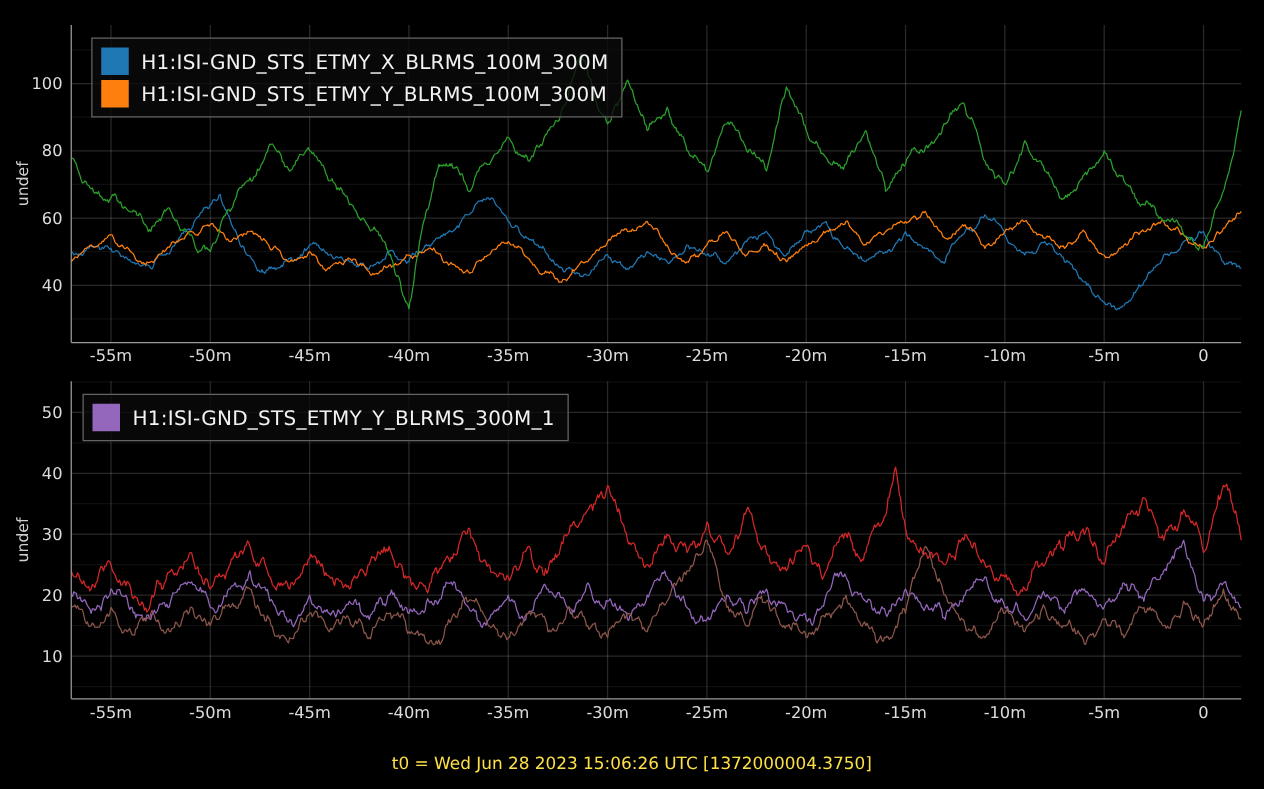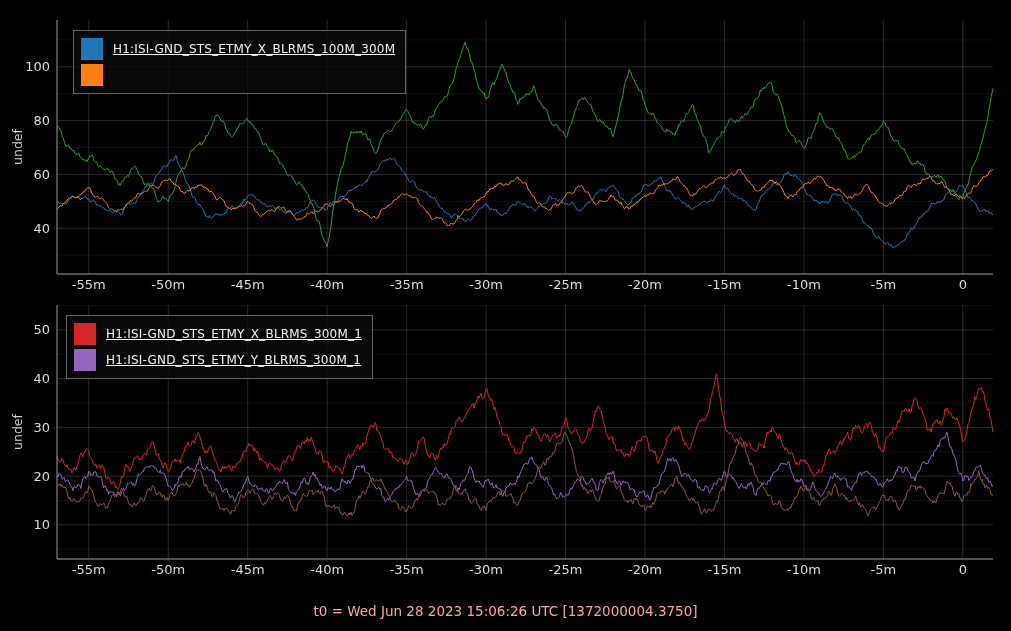--- a/index.html
+++ b/index.html
@@ -3,22 +3,22 @@
 <meta charset="utf-8">
 <style>
   html,body{margin:0;padding:0;background:#000;}
   .app{position:relative;width:1011px;height:631px;background:#000;overflow:hidden;
        font-family:"DejaVu Sans",sans-serif;}
   svg text{font-family:"DejaVu Sans",sans-serif;}
   .legend{position:absolute;border:1px solid #646464;background:rgba(10,10,10,0.78);
           padding:5px 10px 5px 7px;box-sizing:border-box;}
   .legend-row{display:flex;align-items:center;height:26px;}
   .legend-swatch{width:22px;height:22px;margin-right:10px;flex:0 0 22px;}
-  .legend-label{color:#f2f2f2;font-size:12px;white-space:nowrap;letter-spacing:0.2px;text-decoration:underline;}
-  .footer{position:absolute;left:0;right:0;top:601px;text-align:center;color:#fca5a5;
+  .legend-label{color:#f2f2f2;font-size:16px;white-space:nowrap;letter-spacing:0.2px;}
+  .footer{position:absolute;left:0;right:0;top:601px;text-align:center;color:#fde047;
           font-size:13.5px;line-height:20px;}
 </style>
 </head>
 <body>
 
 <div class="app">
   <svg id="plot-svg" width="1011" height="631" viewBox="0 0 1011 631">
       <g>
         <line x1="57" x2="993" y1="255.16525423728814" y2="255.16525423728814" stroke="rgba(255,255,255,0.06)" stroke-width="1"></line>
         <line x1="57" x2="993" y1="201.35169491525426" y2="201.35169491525426" stroke="rgba(255,255,255,0.06)" stroke-width="1"></line>
@@ -116,27 +116,24 @@
       </g>
     </svg>
   <div id="legends">
       <div class="legend" style="left: 73px; top: 30px;">
         <div class="legend-row">
           <div class="legend-swatch" style="background: rgb(31, 119, 180);"></div>
           <span class="legend-label">H1:ISI-GND_STS_ETMY_X_BLRMS_100M_300M</span>
         </div>
         <div class="legend-row">
           <div class="legend-swatch" style="background: rgb(255, 127, 14);"></div>
+          <span class="legend-label">H1:ISI-GND_STS_ETMY_Y_BLRMS_100M_300M</span>
         </div>
       </div>
       <div class="legend" style="left: 66px; top: 315px;">
-        <div class="legend-row">
-          <div class="legend-swatch" style="background: rgb(214, 39, 40);"></div>
-          <span class="legend-label">H1:ISI-GND_STS_ETMY_X_BLRMS_300M_1</span>
-        </div>
         <div class="legend-row">
           <div class="legend-swatch" style="background: rgb(148, 103, 189);"></div>
           <span class="legend-label">H1:ISI-GND_STS_ETMY_Y_BLRMS_300M_1</span>
         </div>
       </div>
     </div>
   <div class="footer">t0 = Wed Jun 28 2023 15:06:26 UTC [1372000004.3750]</div>
 </div>
 
 </body></html>

